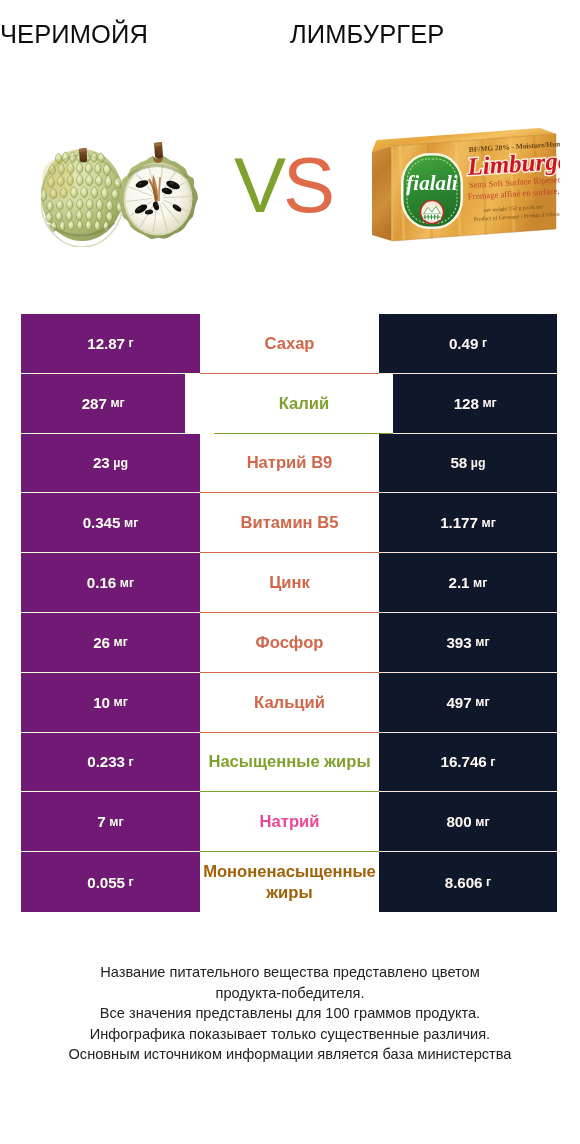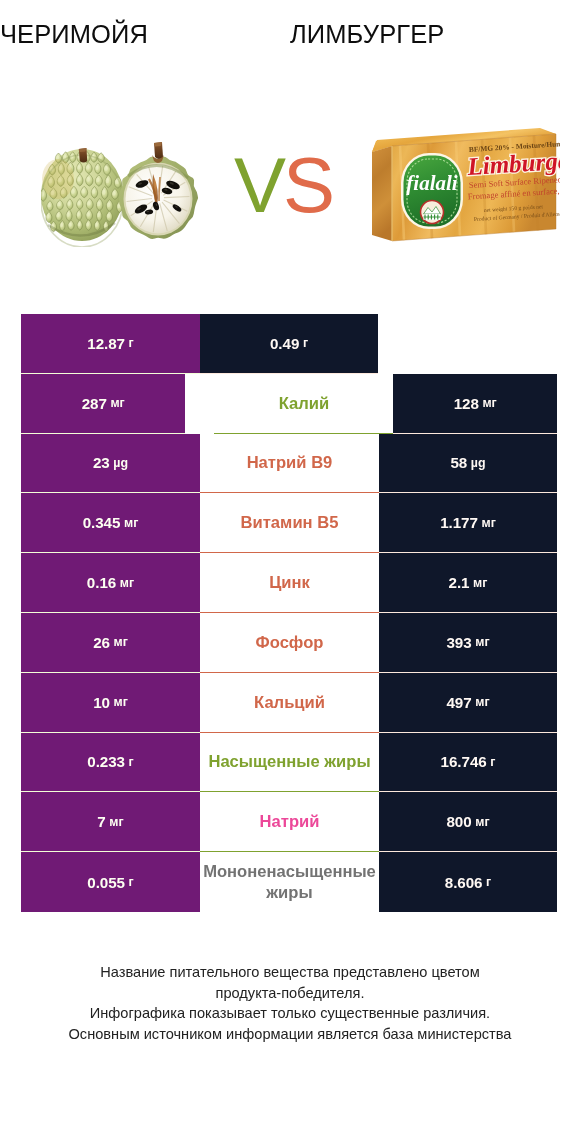--- a/index.html
+++ b/index.html
@@ -320,20 +320,23 @@
         </g>
     </svg>
   </div>
 
   <div class="table">
       <div class="row">
         <div class="cell left sep-l">
           <span class="num">12.87</span>
           <span class="unit">г</span>
         </div>
+        <div class="cell mid" style="color: rgb(209, 103, 74); border-bottom-color: rgb(209, 103, 74);">
+          <span>Сахар</span>
+        </div>
         <div class="cell right sep-r">
           <span class="num">0.49</span>
           <span class="unit">г</span>
         </div>
       </div>
       <div class="row">
         <div class="cell left sep-l">
           <span class="num">287</span>
           <span class="unit">мг</span>
         </div>
@@ -434,29 +437,30 @@
         <div class="cell right sep-r">
           <span class="num">800</span>
           <span class="unit">мг</span>
         </div>
       </div>
       <div class="row">
         <div class="cell left">
           <span class="num">0.055</span>
           <span class="unit">г</span>
         </div>
-        <div class="cell mid" style="color: #737373; border-bottom-color: transparent;">
+        <div class="cell mid" style="color: #a16207; border-bottom-color: transparent;">
           <span>Мононенасыщенные жиры</span>
         </div>
         <div class="cell right">
           <span class="num">8.606</span>
           <span class="unit">г</span>
         </div>
       </div>
     </div>
 
   <div class="footer">
       <div>Название питательного вещества представлено цветом</div>
       <div>продукта-победителя.</div>
+      <div>Все значения представлены для 100 граммов продукта.</div>
       <div>Инфографика показывает только существенные различия.</div>
       <div>Основным источником информации является база министерства</div>
     </div>
 </div>
 
 </body></html>

